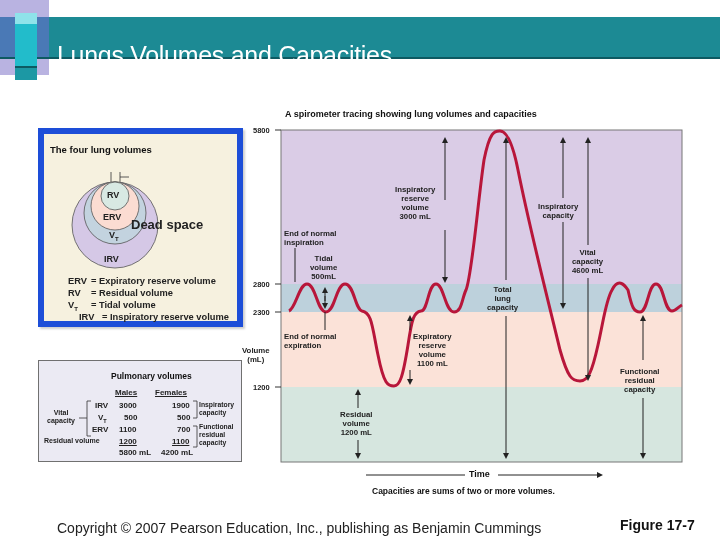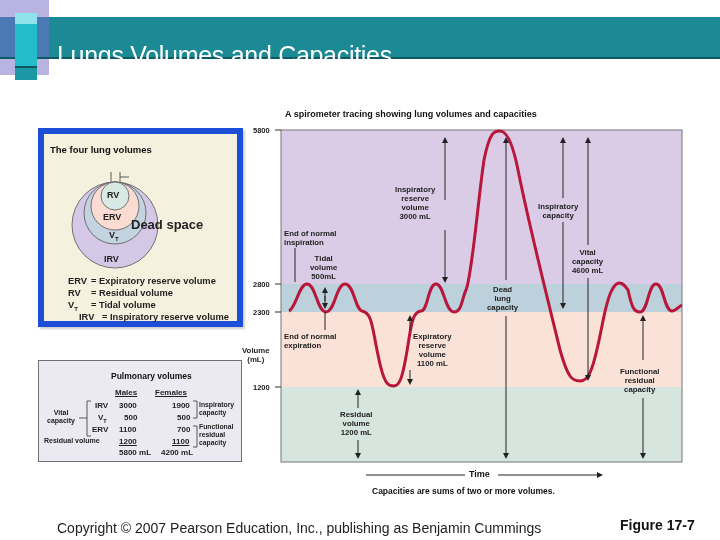--- a/index.html
+++ b/index.html
@@ -189,21 +189,21 @@
     <div>reserve</div>
     <div>volume</div>
     <div>1100 mL</div>
   </div>
 <div class="abs lbl" style="left:340px;top:410px;">
     <div>Residual</div>
     <div>volume</div>
     <div>1200 mL</div>
   </div>
 <div class="abs lbl" style="left:487px;top:285px;">
-    <div>Dead</div>
+    <div>Total</div>
     <div>lung</div>
     <div>capacity</div>
   </div>
 <div class="abs lbl" style="left:538px;top:202px;">
     <div>Inspiratory</div>
     <div>capacity</div>
   </div>
 <div class="abs lbl" style="left:572px;top:248px;">
     <div>Vital</div>
     <div>capacity</div>

